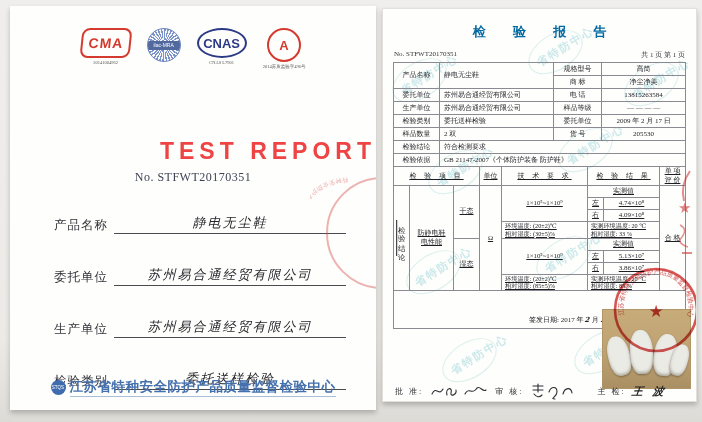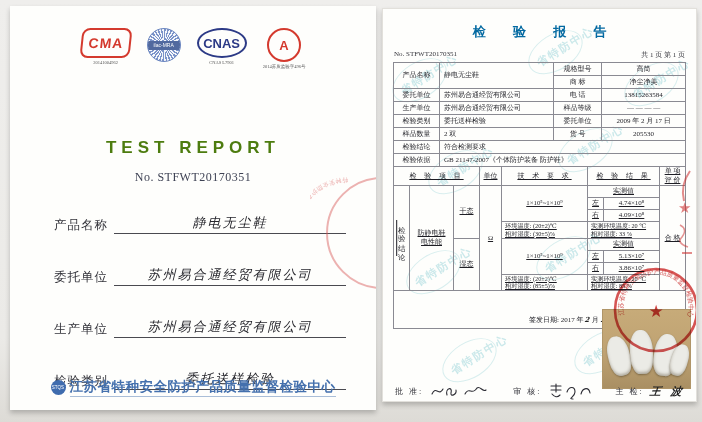--- a/index.html
+++ b/index.html
@@ -16,21 +16,21 @@
   .logos{position:absolute;top:22px;left:0;width:100%;display:flex;justify-content:center;gap:16px;}
   .logo{display:flex;flex-direction:column;align-items:center;gap:2px;}
   .logo .cap{font-size:4.5px;color:#555;letter-spacing:0;white-space:nowrap;}
   .cma-box{width:46px;height:26px;border:2.5px solid #d43a2e;border-radius:8px;display:flex;align-items:center;justify-content:center;color:#d43a2e;font-weight:bold;font-size:14px;font-family:"Liberation Sans",sans-serif;letter-spacing:1px;transform:skewX(-6deg);}
   .ilac{width:32px;height:32px;border-radius:50%;border:1px solid #6b86c0;position:relative;overflow:hidden;
     background:repeating-conic-gradient(#7b93c9 0deg 6deg,#f5f7fb 6deg 12deg);}
   .ilac .band{position:absolute;left:0;top:12px;width:100%;height:9px;background:#51699f;color:#fff;font-size:5px;text-align:center;line-height:9px;font-family:"Liberation Sans",sans-serif;}
   .cnas{width:46px;height:26px;border:2.5px solid #2c3a86;border-radius:50%;display:flex;align-items:center;justify-content:center;color:#2c3a86;font-weight:bold;font-size:13px;font-family:"Liberation Sans",sans-serif;}
   .al{width:30px;height:30px;border:2.5px solid #d43a2e;border-radius:50%;display:flex;align-items:center;justify-content:center;color:#d43a2e;font-weight:bold;font-size:13px;font-family:"Liberation Sans",sans-serif;}
   .ltitle{position:absolute;top:84px;width:100%;text-align:center;font-size:33px;font-weight:bold;color:#2d3d99;letter-spacing:16px;text-indent:16px;}
-  .ltitle-en{position:absolute;top:132px;width:100%;text-align:center;font-size:17px;font-weight:bold;color:#4d7c0f;letter-spacing:5px;font-family:"Liberation Sans",sans-serif;}
+  .ltitle-en{position:absolute;top:132px;width:100%;text-align:right;font-size:23px;font-weight:bold;color:#ef4444;letter-spacing:5px;font-family:"Liberation Sans",sans-serif;}
   .lno{position:absolute;top:164px;width:100%;text-align:center;font-size:12px;color:#3e4254;letter-spacing:.5px;}
   .lfields{position:absolute;top:208px;left:44px;right:30px;}
   .lfield{display:flex;align-items:flex-end;margin-bottom:32px;}
   .lfield .flabel{font-size:12.5px;color:#33333a;white-space:nowrap;letter-spacing:1px;}
   .lfield .fval{flex:1;border-bottom:1px solid #4a4a50;text-align:center;font-size:13px;color:#26262c;font-weight:500;letter-spacing:2px;padding-bottom:1px;margin-left:6px;font-style:italic;}
   .lfooter{position:absolute;top:372px;width:100%;display:flex;justify-content:center;align-items:center;gap:4px;}
   .stqs{width:15px;height:15px;border-radius:50%;background:#3f6cae;color:#fff;font-size:4.5px;display:flex;align-items:center;justify-content:center;font-family:"Liberation Sans",sans-serif;flex:0 0 auto;}
   .lfooter .ftext{font-size:13.5px;font-weight:bold;color:#4470ad;letter-spacing:.5px;border-bottom:1px solid rgba(68,112,173,.45);font-family:"Liberation Sans",sans-serif;}
   .lstamp{position:absolute;left:300px;top:152px;opacity:.8;}
 
@@ -308,20 +308,20 @@
     <text x="2" y="46" font-size="15" fill="rgba(205,48,48,.75)">★</text>
     <path d="M4,58 q8,4 2,12 q-6,6 6,10" fill="none" stroke="rgba(205,48,48,.65)" stroke-width="1.6"></path>
     <path d="M6,86 h10" stroke="rgba(205,48,48,.7)" stroke-width="2"></path>
   </svg>
 
   <div class="rsign">
     <span class="slabel">批 准:</span>
     <svg width="60" height="16" viewBox="0 0 60 16">
       <path d="M3,11 C7,2 10,14 14,6 M18,12 C16,5 24,3 22,10 C21,14 28,12 27,7 M36,11 C40,3 43,13 48,5 C51,2 54,10 57,7" fill="none" stroke="#2c2c34" stroke-width="1.1" stroke-linecap="round"></path>
     </svg>
-    <span class="slabel" style="margin-left:18px;">审 核:</span>
+    <span class="slabel" style="">审 核:</span>
     <svg width="46" height="18" viewBox="0 0 46 18">
       <path d="M4,4 h10 M9,2 v8 M4,8 h10 M5,12 q4,5 8,1 M20,10 c2,-6 8,-6 8,0 c0,5 -8,7 -2,7 M34,12 c2,-7 8,-7 9,-1" fill="none" stroke="#2c2c34" stroke-width="1.1" stroke-linecap="round"></path>
     </svg>
     <span class="slabel" style="margin-left:16px;">主 检:</span>
     <span class="hand chief">王 波</span>
   </div>
 </div>
 
 </body></html>

